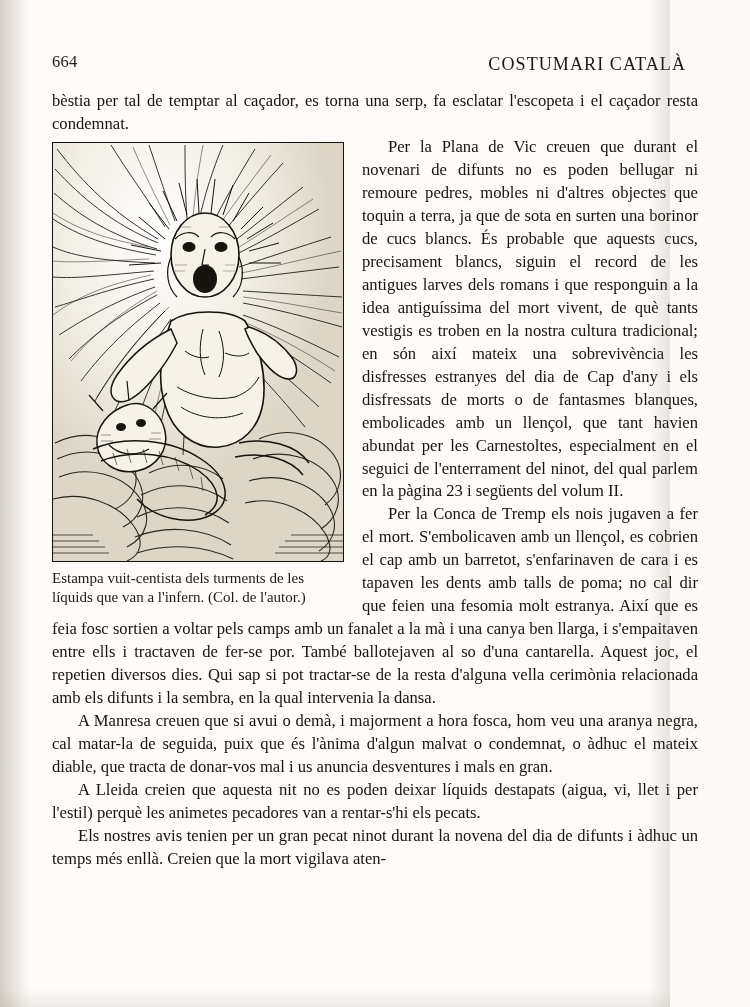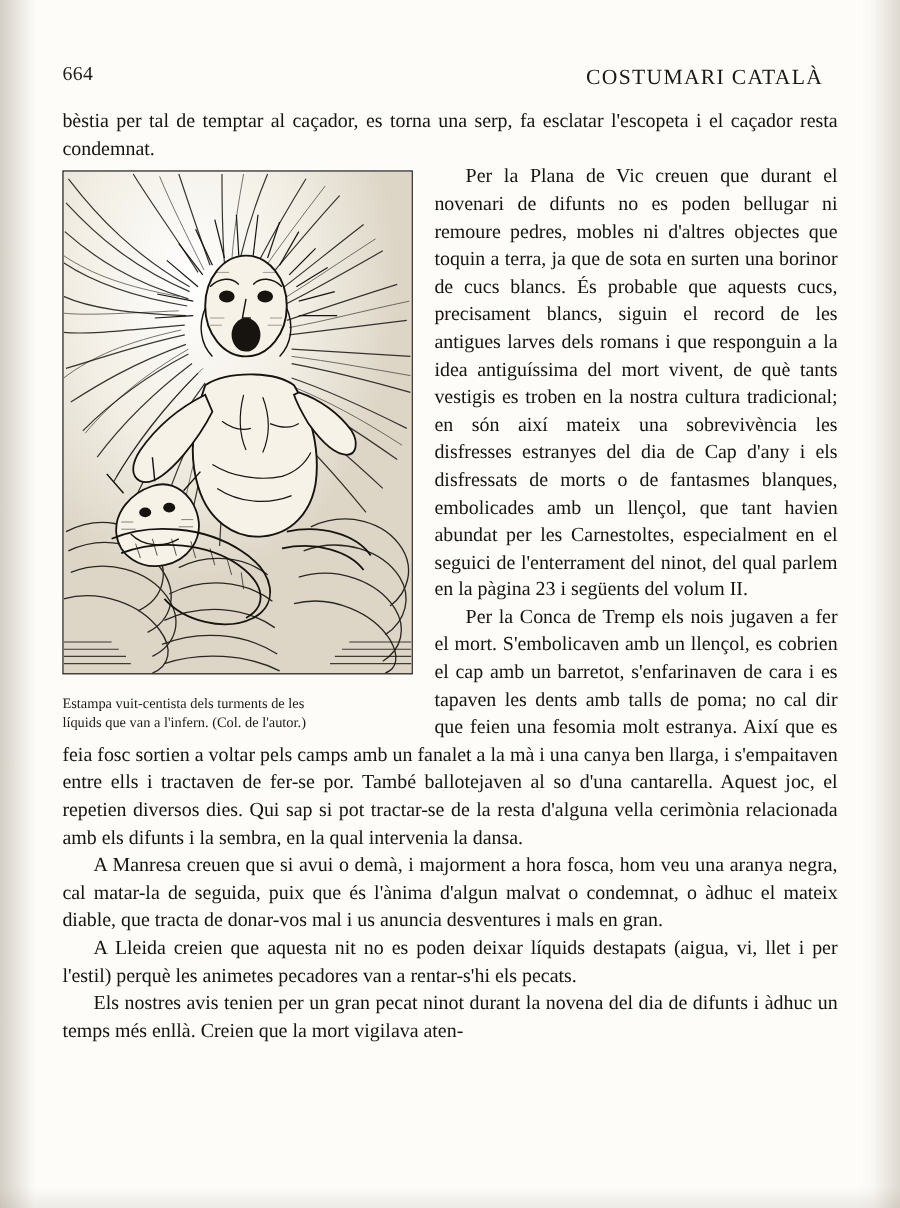--- a/index.html
+++ b/index.html
@@ -9,21 +9,21 @@
   body {
     width: 750px;
     height: 1007px;
     background: #fbfaf7;
     font-family: "Liberation Serif", serif;
     color: #1b1714;
     overflow: hidden;
   }
   .page {
     position: relative;
-    width: 750px;
+    width: 670px;
     height: 1007px;
     background:
       linear-gradient(to right, #efece5 0px, #fdfcf9 26px, #fdfcf9 716px, #f1eee8 750px);
   }
   .page-inner {
     position: absolute;
     left: 52px;
     top: 52px;
     width: 646px;
   }
@@ -83,22 +83,22 @@
     border: 1.6px solid #15120f;
     background: #f7f4ed;
     position: relative;
     overflow: hidden;
   }
   .woodcut {
     position: absolute;
     inset: 0;
   }
   .caption {
-    margin-top: 17px;
-    font-size: 12px;
+    margin-top: 7px;
+    font-size: 15px;
     line-height: 1.3;
     color: #1d1914;
     text-align: left;
     font-variant: normal;
   }
   .clearfix::after {
     content: "";
     display: block;
     clear: both;
   }

